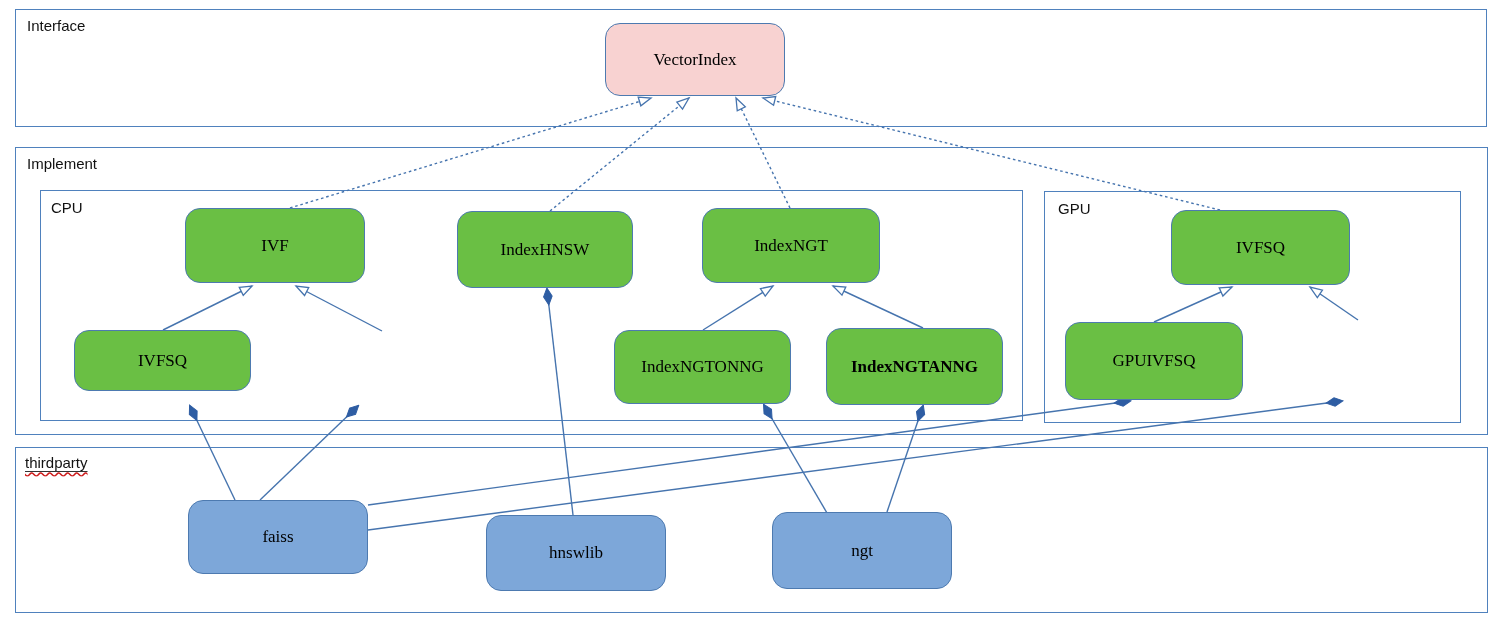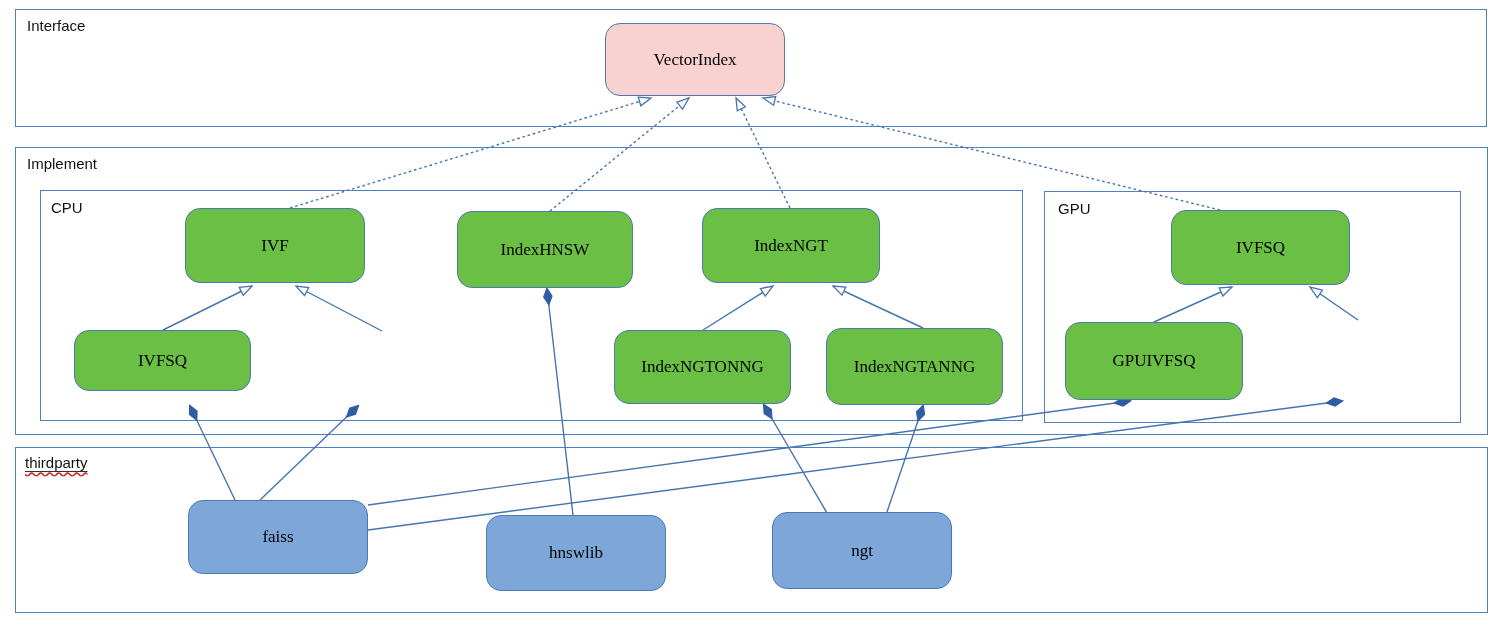--- a/index.html
+++ b/index.html
@@ -110,21 +110,21 @@
   <div class="node" style="left: 1171px; top: 210px; width: 179px; height: 75px; background: rgb(106, 191, 68);">
     <span class="nlabel">IVFSQ</span>
   </div>
 
   <div class="node" style="left: 74px; top: 330px; width: 177px; height: 61px; background: rgb(106, 191, 68);">
     <span class="nlabel">IVFSQ</span>
   </div>
   <div class="node" style="left: 614px; top: 330px; width: 177px; height: 74px; background: rgb(106, 191, 68);">
     <span class="nlabel">IndexNGTONNG</span>
   </div>
-  <div class="node" style="left: 826px; top: 328px; width: 177px; height: 77px; background: rgb(106, 191, 68);">
+  <div class="node" style="left: 826px; top: 328px; width: 177px; height: 77px; background: rgb(106, 191, 68); font-weight: bold;">
     <span class="nlabel">IndexNGTANNG</span>
   </div>
   <div class="node" style="left: 1065px; top: 322px; width: 178px; height: 78px; background: rgb(106, 191, 68);">
     <span class="nlabel">GPUIVFSQ</span>
   </div>
 
   <div class="node" style="left: 188px; top: 500px; width: 180px; height: 74px; background: rgb(125, 167, 217);">
     <span class="nlabel">faiss</span>
   </div>
   <div class="node" style="left: 486px; top: 515px; width: 180px; height: 76px; background: rgb(125, 167, 217);">

